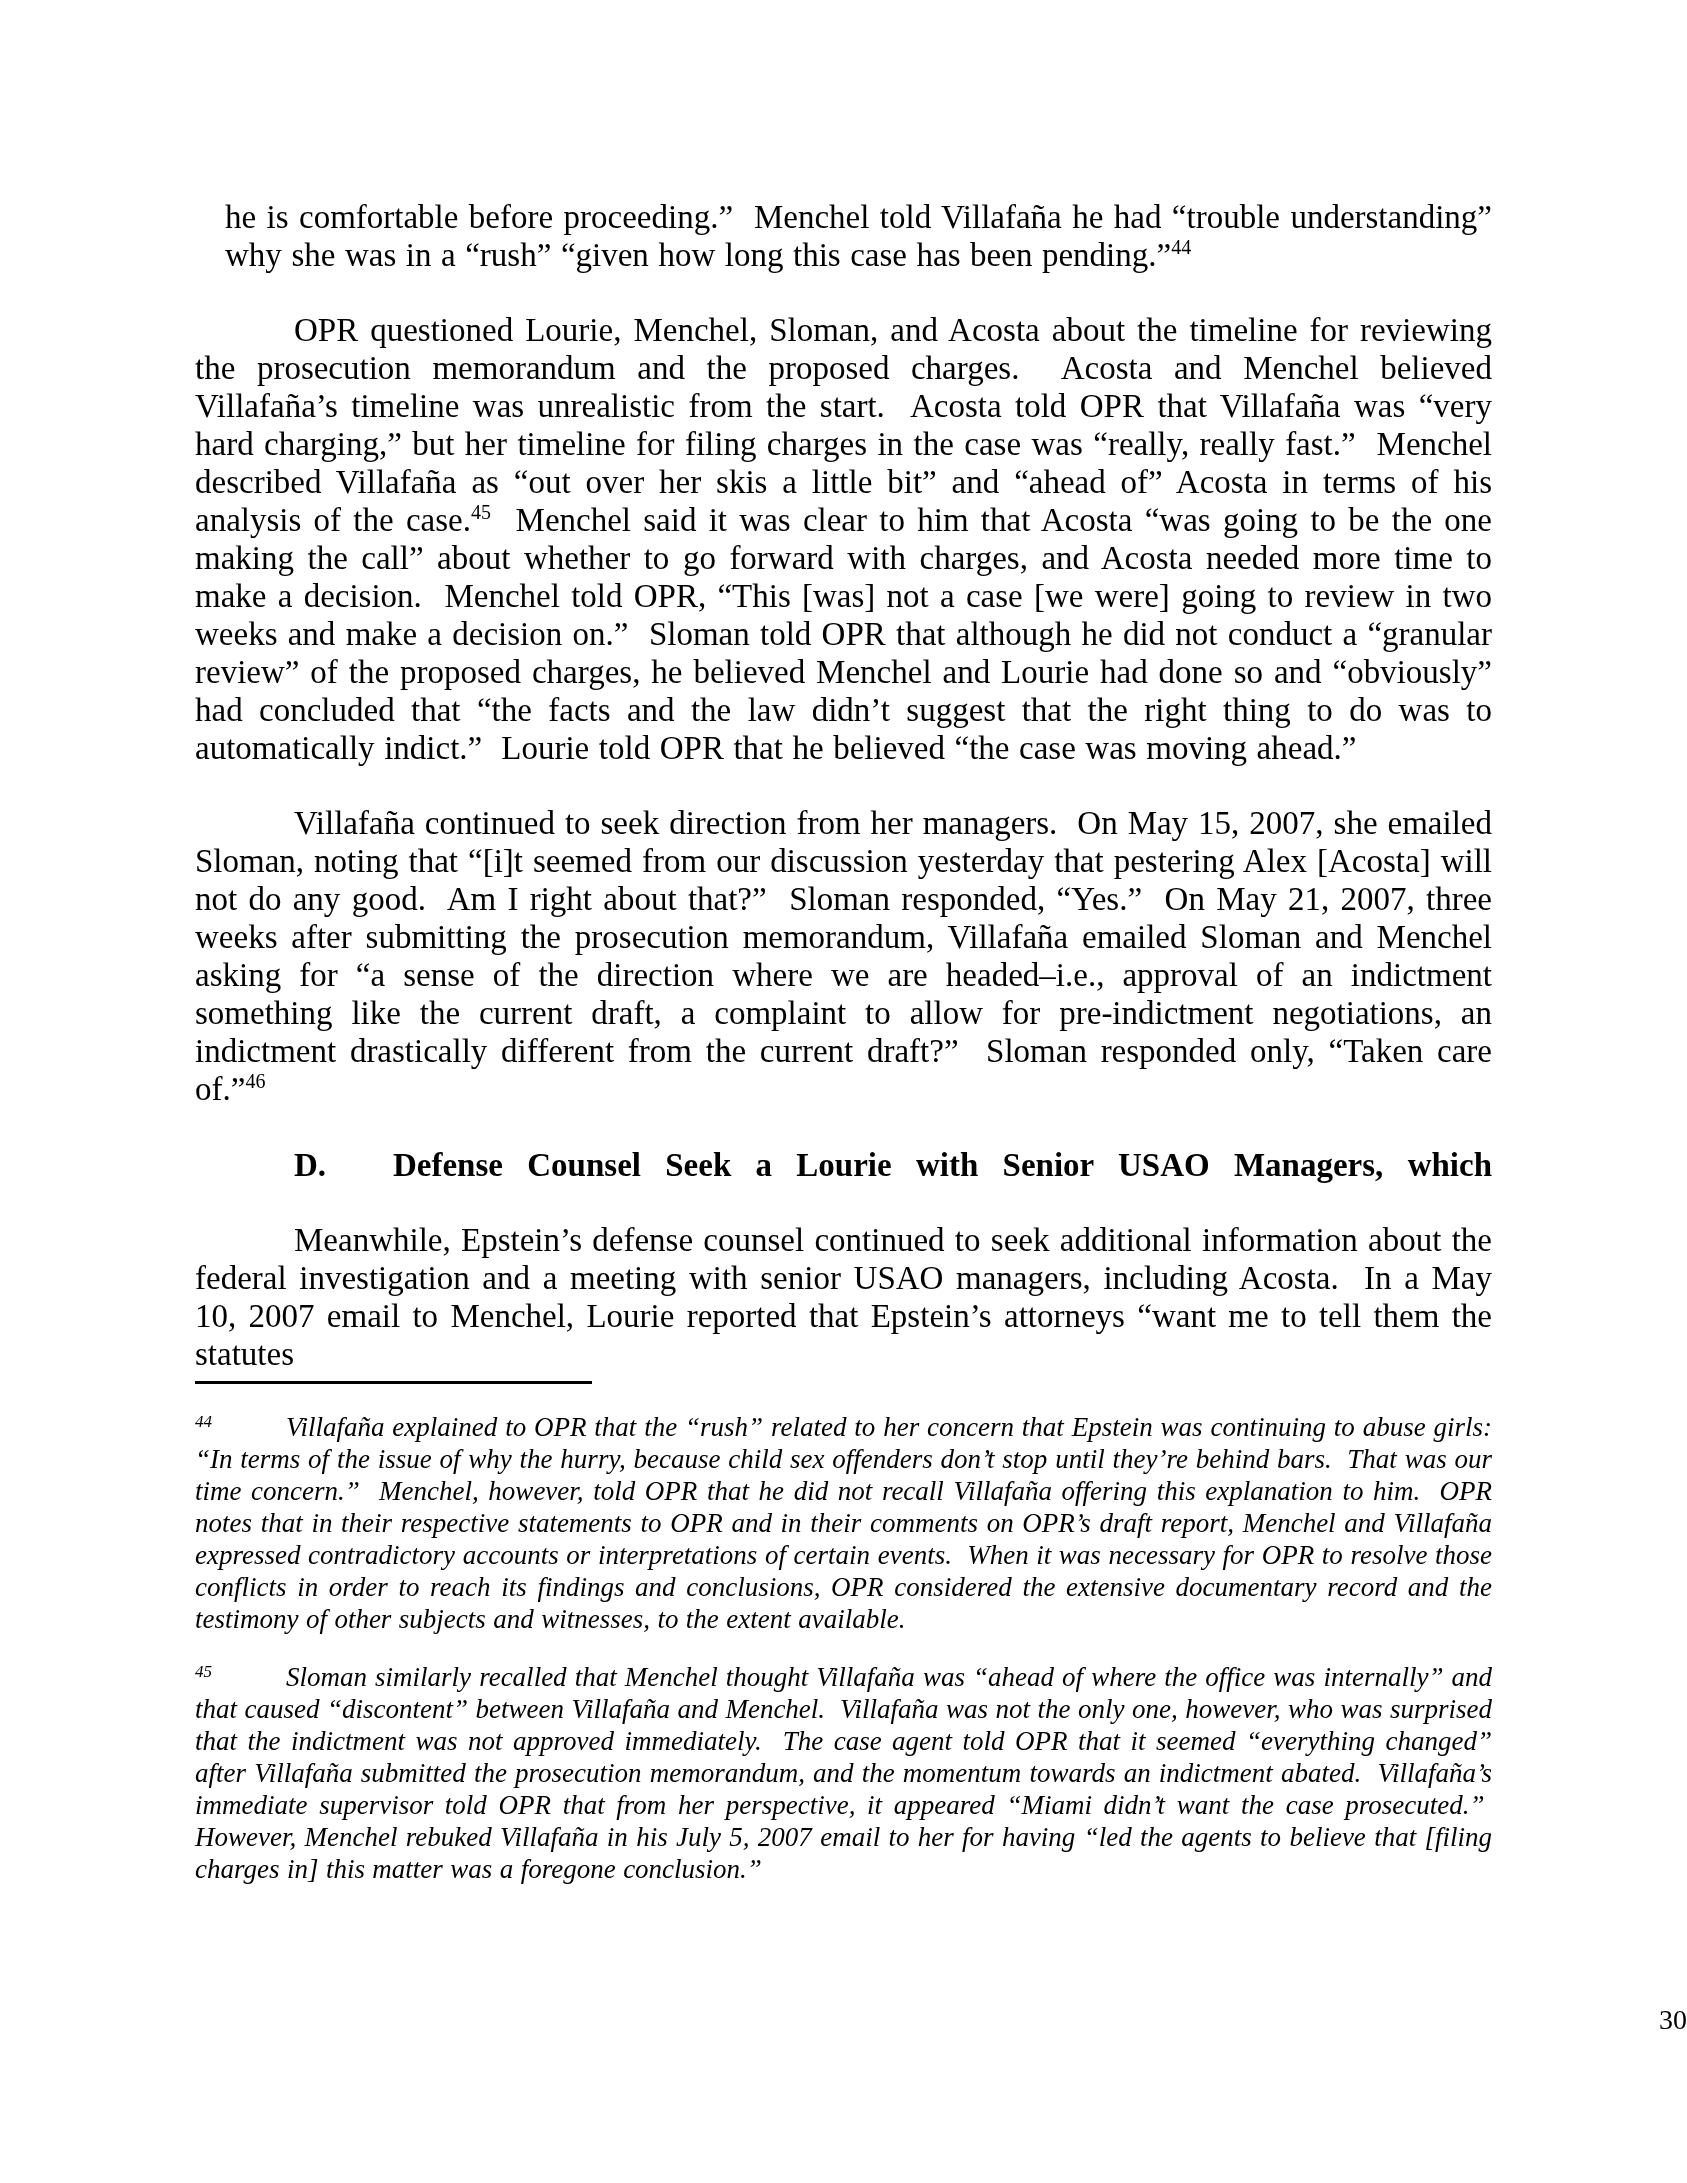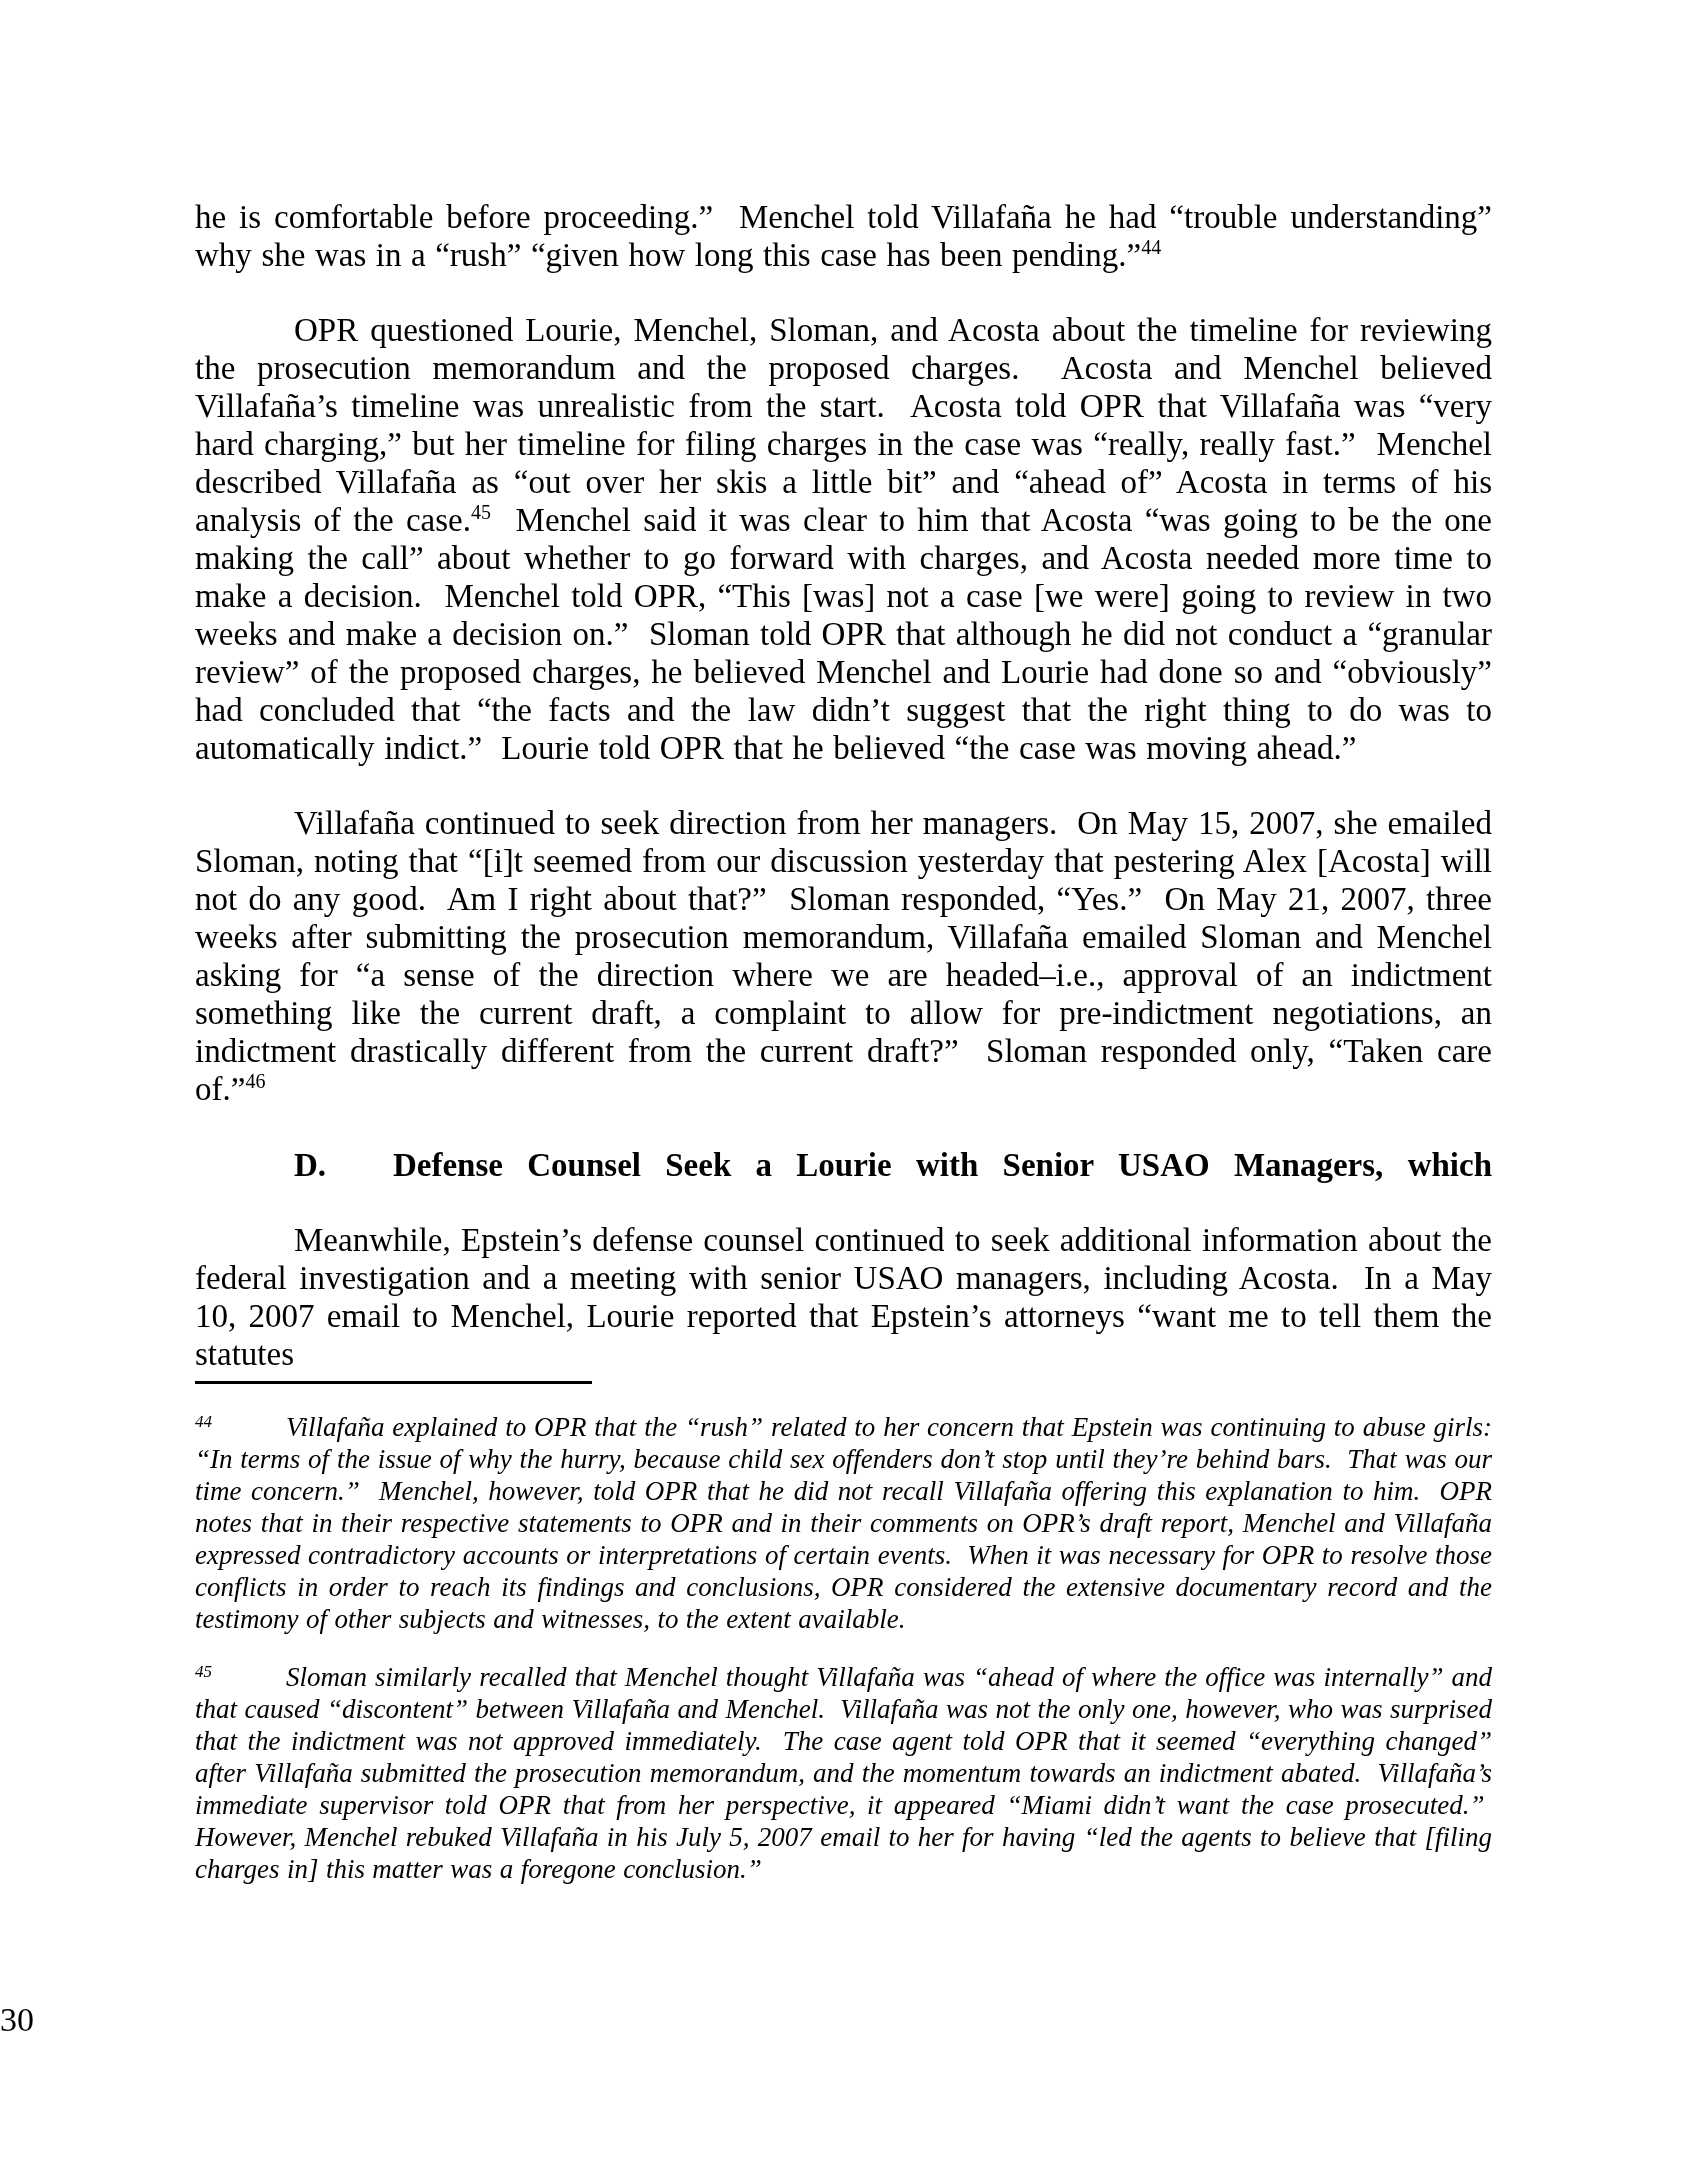--- a/index.html
+++ b/index.html
@@ -26,20 +26,21 @@
     font-size: 33px;
     line-height: 38px;
     text-align: justify;
     text-indent: 99px;
     margin: 37px 0 0 0;
     word-spacing: 1.3px;
   }
   .body-p.continuation {
     margin-top: 0;
     text-indent: 0;
+    margin-left: 30px;
   }
   sup.ref {
     font-size: 20px;
     line-height: 0;
     position: relative;
     top: -12px;
     vertical-align: baseline;
   }
   .heading {
     position: relative;
@@ -92,22 +93,22 @@
   }
   .fn-tab {
     display: inline-block;
     width: 74px;
   }
   .page-number {
     position: absolute;
     top: 2001px;
     left: 0;
     width: 100%;
-    text-align: left;
-    font-size: 34px;
+    text-align: right;
+    font-size: 28px;
     line-height: 38px;
   }
 </style>
 </head>
 <body>
 
 <div class="page">
 
   <div class="main-text">
 

